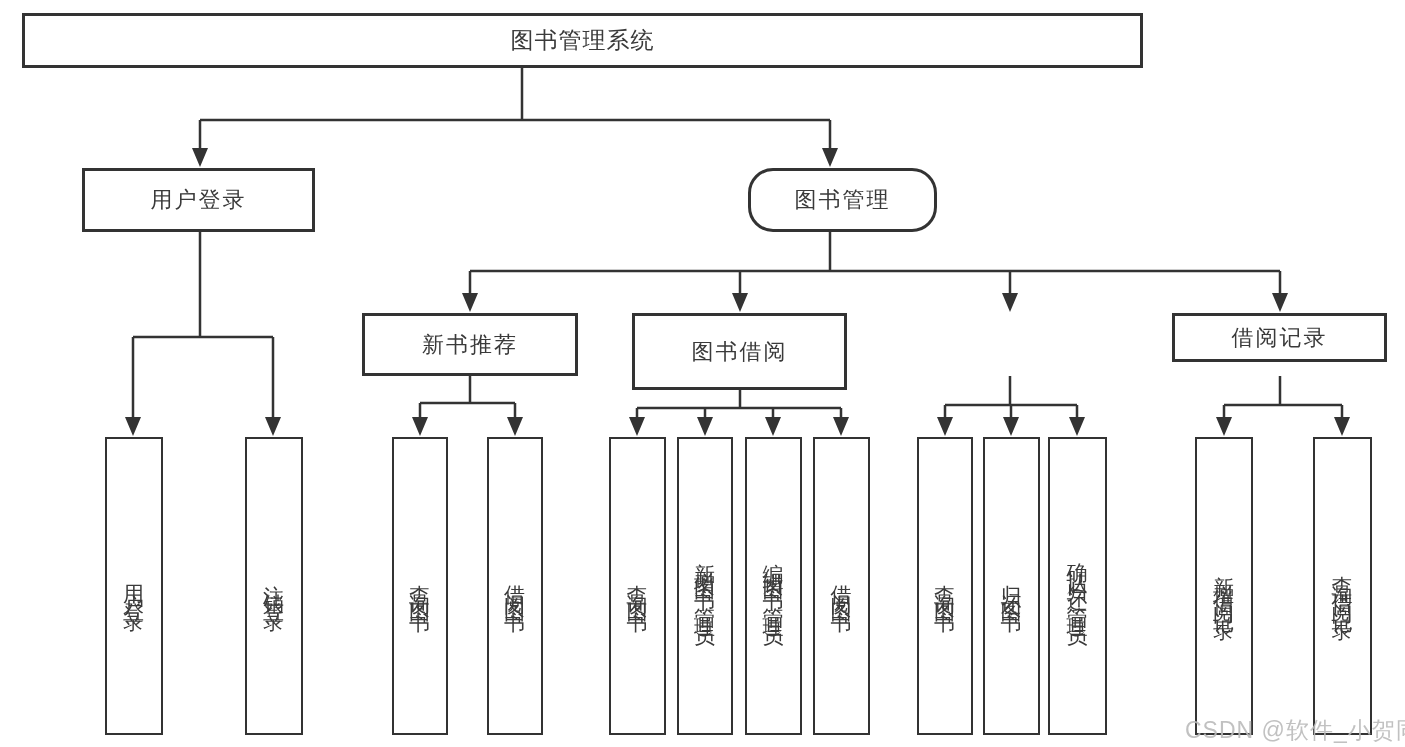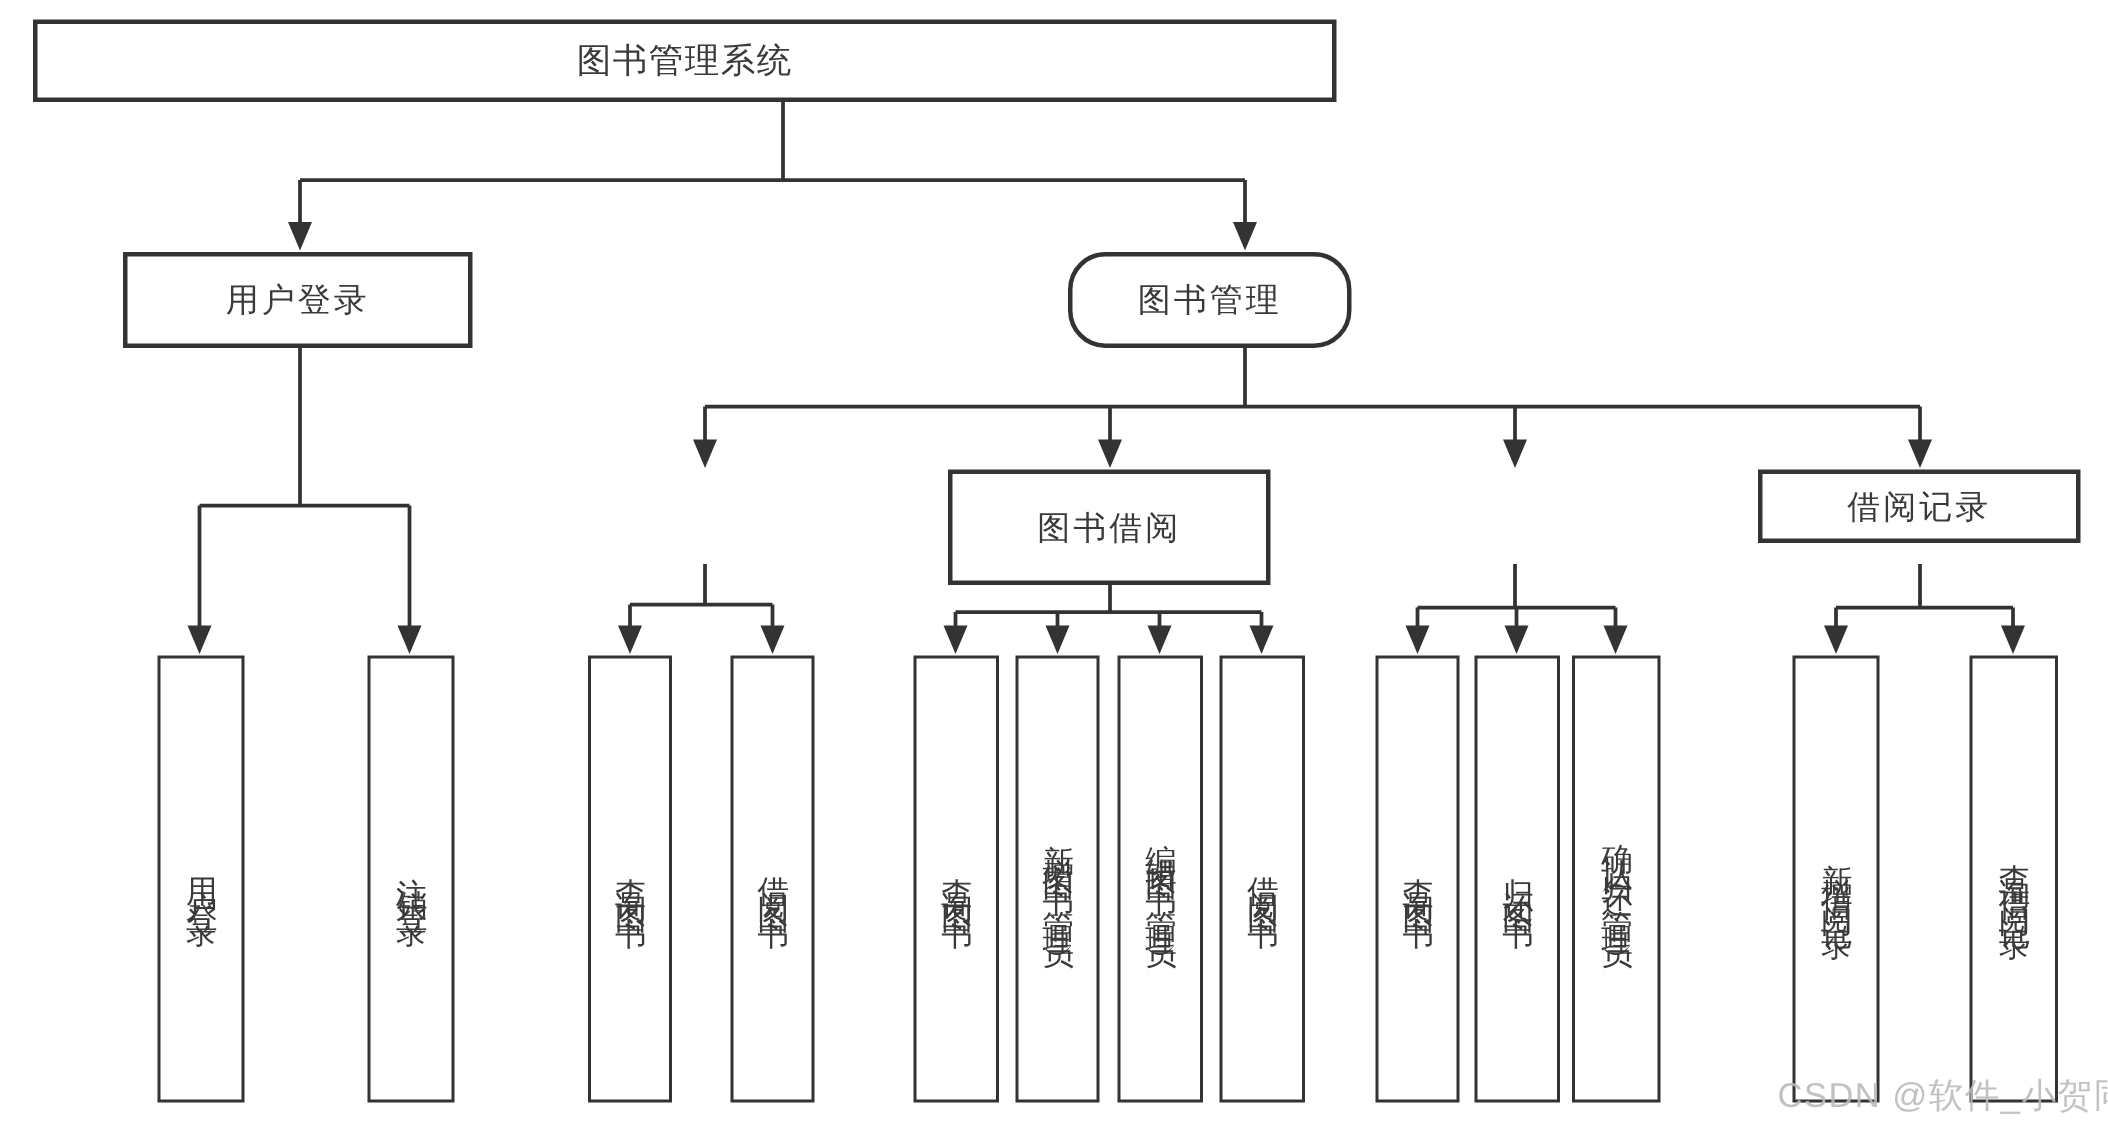--- a/index.html
+++ b/index.html
@@ -87,25 +87,26 @@
       <path d="M125,417 L141,417 L133,436 Z M265,417 L281,417 L273,436 Z
                M412,417 L428,417 L420,436 Z M507,417 L523,417 L515,436 Z
                M629,417 L645,417 L637,436 Z M697,417 L713,417 L705,436 Z
                M765,417 L781,417 L773,436 Z M833,417 L849,417 L841,436 Z
                M937,417 L953,417 L945,436 Z M1003,417 L1019,417 L1011,436 Z
                M1069,417 L1085,417 L1077,436 Z
                M1216,417 L1232,417 L1224,436 Z M1334,417 L1350,417 L1342,436 Z"></path>
     </g>
   </svg>
 
-  <div class="node root" style="left:22px; top:13px; width:869px; height:55px;">图书管理系统</div>
+  <div class="node root" style="left:22px; top:13px; width:1121px; height:55px;">图书管理系统</div>
 
   <div class="node lvl2" style="left:82px; top:168px; width:233px; height:64px;">用户登录</div>
-  <div class="node lvl2" style="left:712px; top:168px; width:189px; height:64px;border-radius:25px;">图书管理</div>
+  <div class="node lvl2" style="left:748px; top:168px; width:189px; height:64px;border-radius:25px;">图书管理</div>
 
+  <div class="node lvl3" style="left:362px; top:313px; width:216px; height:63px;">新书推荐</div>
   <div class="node lvl3" style="left:632px; top:313px; width:215px; height:77px;">图书借阅</div>
   <div class="node lvl3" style="left:1172px; top:313px; width:215px; height:49px;">借阅记录</div>
 
   <div class="node leaf" style="left:105px; width:58px;">用户登录</div>
   <div class="node leaf" style="left:245px; width:58px;">注销登录</div>
 
   <div class="node leaf" style="left:392px; width:56px;">查询图书</div>
   <div class="node leaf" style="left:487px; width:56px;">借阅图书</div>
 
   <div class="node leaf" style="left:609px; width:57px;">查询图书</div>

